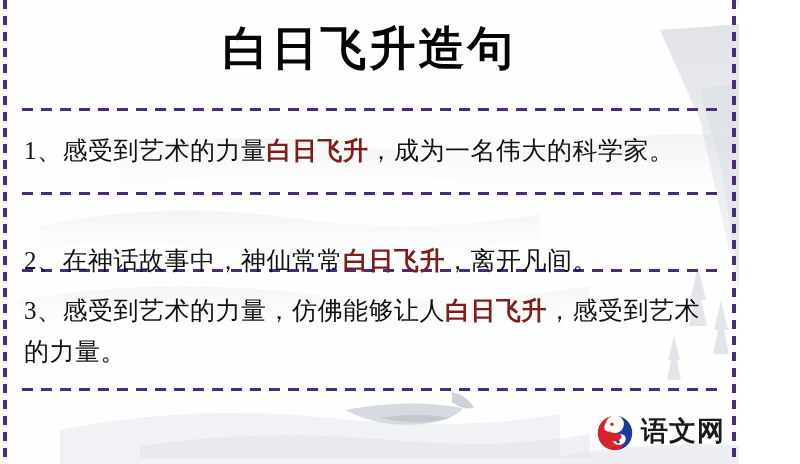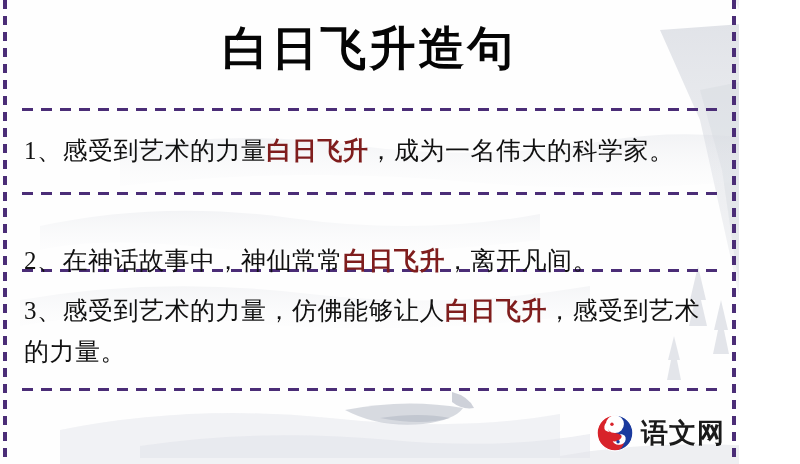--- a/index.html
+++ b/index.html
@@ -105,21 +105,21 @@
     position: absolute;
     right: 14px;
     bottom: 12px;
     display: flex;
     align-items: center;
     gap: 7px;
     z-index: 5;
   }
   .logo-mark { width: 38px; height: 38px; display: block; }
   .logo-text {
-    font-family: Liberation Serif, serif;
+    font-family: Liberation Mono, monospace;
     font-size: 27px;
     font-weight: 700;
     color: #1a1a1a;
     letter-spacing: 1px;
     line-height: 1;
   }
 </style>
 </head>
 <body>
 

